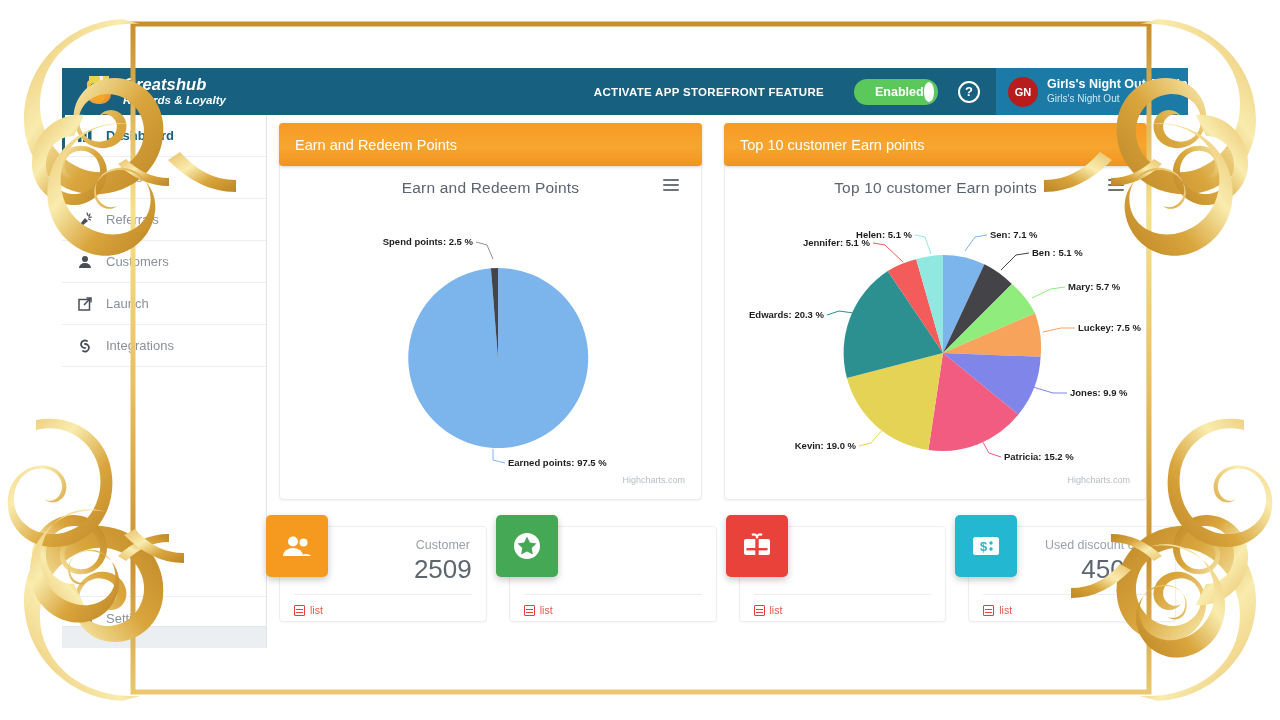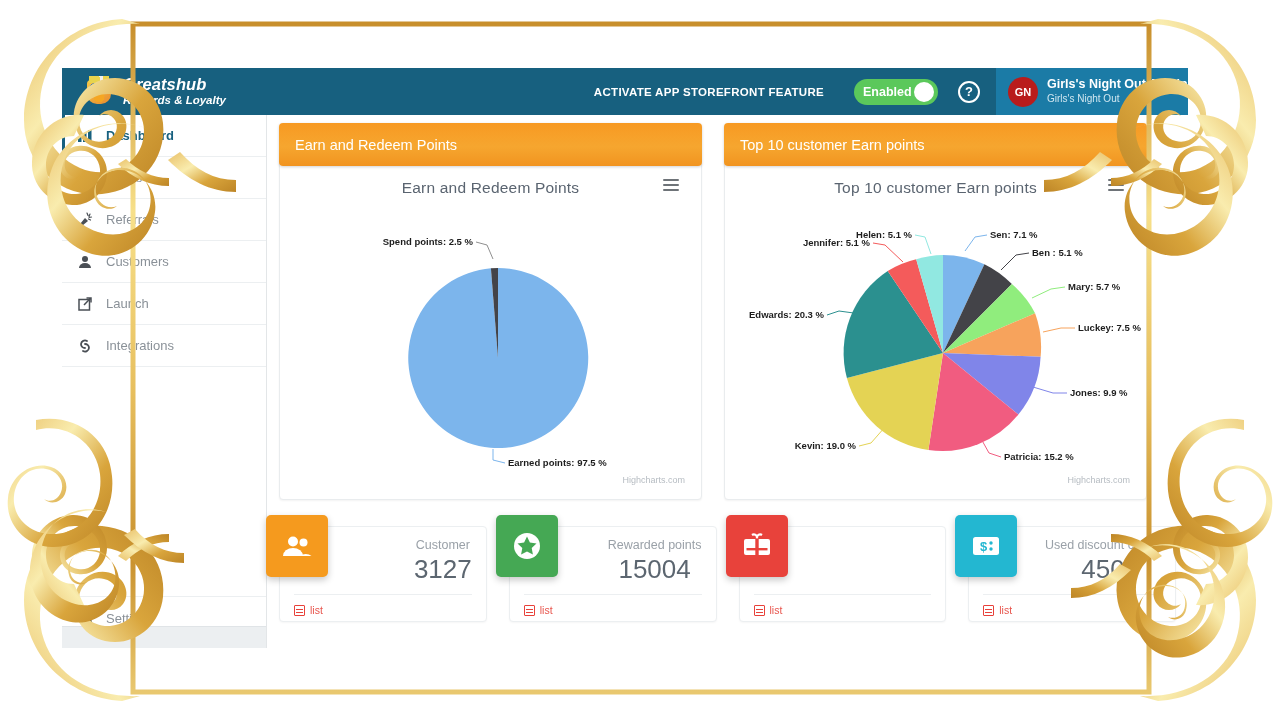--- a/index.html
+++ b/index.html
@@ -58,21 +58,21 @@
 
   #topbar-right { display: flex; align-items: center; margin-left: auto; height: 47px; }
   #storefront-label {
     color: #ffffff; font-size: 11.5px; font-weight: bold;
     letter-spacing: .3px; margin-right: 30px; white-space: nowrap;
   }
   #toggle-switch {
     width: 84px; height: 26px; border-radius: 13px; background: #5bc85b;
     display: flex; align-items: center; padding: 0 4px 0 9px; cursor: pointer;
   }
-  #toggle-switch .lbl { color: #fff; font-size: 12.5px; font-weight: bold; }
+  #toggle-switch .lbl { color: #fff; font-size: 12.5px; font-weight: bold; margin-left: 12px; }
   #toggle-switch .knob {
     width: 20px; height: 20px; border-radius: 50%; background: #fff; margin-left: auto;
   }
   #help-btn {
     width: 22px; height: 22px; border-radius: 50%; border: 2px solid #ffffff;
     color: #ffffff; font-size: 13px; font-weight: bold;
     display: flex; align-items: center; justify-content: center;
     margin: 0 16px 0 20px; cursor: pointer;
   }
   #account-block {
@@ -411,39 +411,35 @@
         <div class="stat-icon" style="background:#f59a1e">
           <svg width="30" height="22" viewBox="0 0 30 22">
               <circle cx="11" cy="6.5" r="5" fill="#fff"></circle>
               <circle cx="21.5" cy="7.5" r="4" fill="#fff"></circle>
               <path d="M1 21 a10 8 0 0 1 20 0 Z" fill="#fff"></path>
               <path d="M18 21 a8 6.5 0 0 1 11.5 0 Z" fill="#fff"></path>
             </svg>
         </div>
         <div class="stat-right">
           <div class="stat-label">Customer</div>
-          <div class="stat-value">3127</div>
+          <div class="stat-value">2509</div>
         </div>
         <div class="stat-divider"></div>
         <div class="stat-list">
           <span class="ic"></span>
           <span class="tx">list</span>
         </div>
       </div>
 
       <div class="stat-card">
         <div class="stat-icon" style="background:#45a854">
           <svg width="30" height="30" viewBox="0 0 30 30">
               <circle cx="15" cy="15" r="13" fill="#fff"></circle>
               <path d="M15 5.5 l2.9 6 6.6.9 -4.8 4.6 1.2 6.5 -5.9-3.1 -5.9 3.1 1.2-6.5 -4.8-4.6 6.6-.9 Z" fill="#45a854"></path>
             </svg>
-        </div>
-        <div class="stat-right">
-          <div class="stat-label">Rewarded points</div>
-          <div class="stat-value">15004</div>
         </div>
         <div class="stat-divider"></div>
         <div class="stat-list">
           <span class="ic"></span>
           <span class="tx">list</span>
         </div>
       </div>
 
       <div class="stat-card">
         <div class="stat-icon" style="background:#e8423b">

